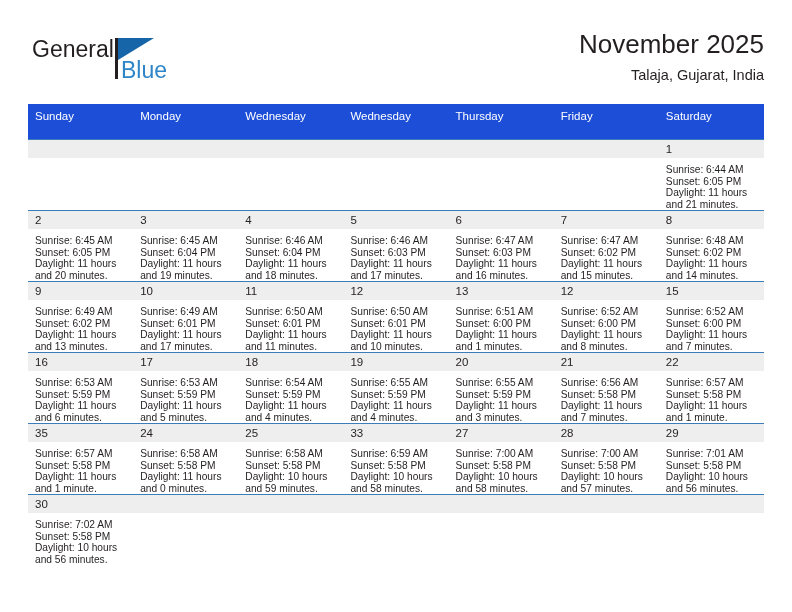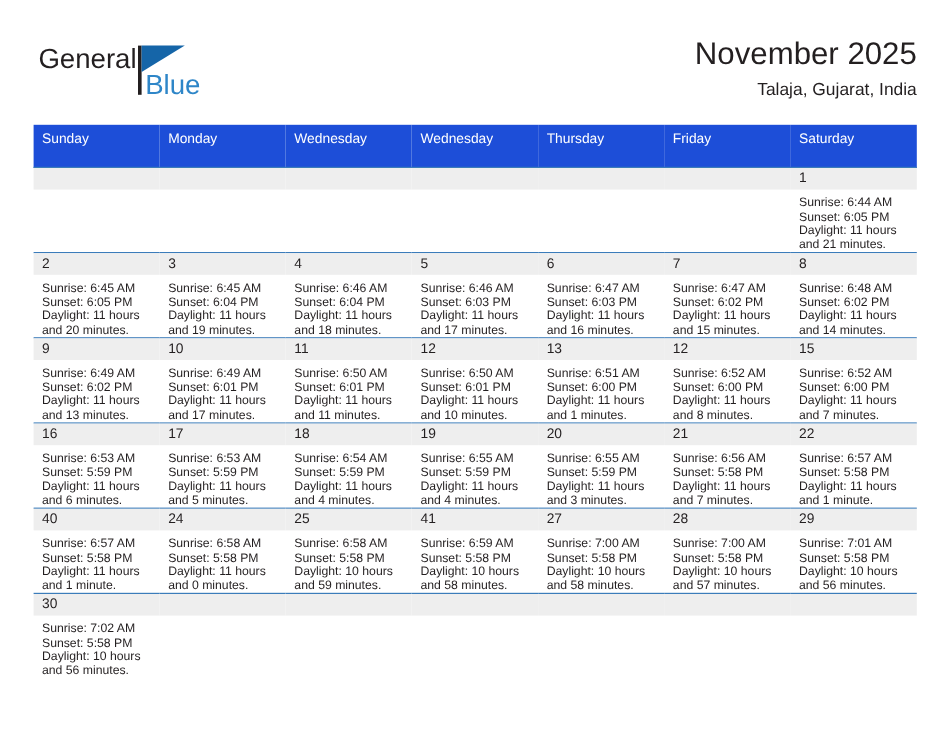--- a/index.html
+++ b/index.html
@@ -459,21 +459,21 @@
                 <div class="ev">Sunset: 5:58 PM</div>
                 <div class="ev">Daylight: 11 hours</div>
                 <div class="ev">and 1 minute.</div>
               </div>
             </div>
           </td>
         </tr>
         <tr class="week-row">
           <td class="">
             <div class="cell-inner">
-              <span class="daynum">40</span>
+              <span class="daynum">35</span>
               <div class="events">
                 <div class="ev">Sunrise: 6:57 AM</div>
                 <div class="ev">Sunset: 5:58 PM</div>
                 <div class="ev">Daylight: 11 hours</div>
                 <div class="ev">and 1 minute.</div>
               </div>
             </div>
           </td>
           <td class="">
             <div class="cell-inner">
@@ -492,21 +492,21 @@
               <div class="events">
                 <div class="ev">Sunrise: 6:58 AM</div>
                 <div class="ev">Sunset: 5:58 PM</div>
                 <div class="ev">Daylight: 10 hours</div>
                 <div class="ev">and 59 minutes.</div>
               </div>
             </div>
           </td>
           <td class="">
             <div class="cell-inner">
-              <span class="daynum">41</span>
+              <span class="daynum">33</span>
               <div class="events">
                 <div class="ev">Sunrise: 6:59 AM</div>
                 <div class="ev">Sunset: 5:58 PM</div>
                 <div class="ev">Daylight: 10 hours</div>
                 <div class="ev">and 58 minutes.</div>
               </div>
             </div>
           </td>
           <td class="">
             <div class="cell-inner">

